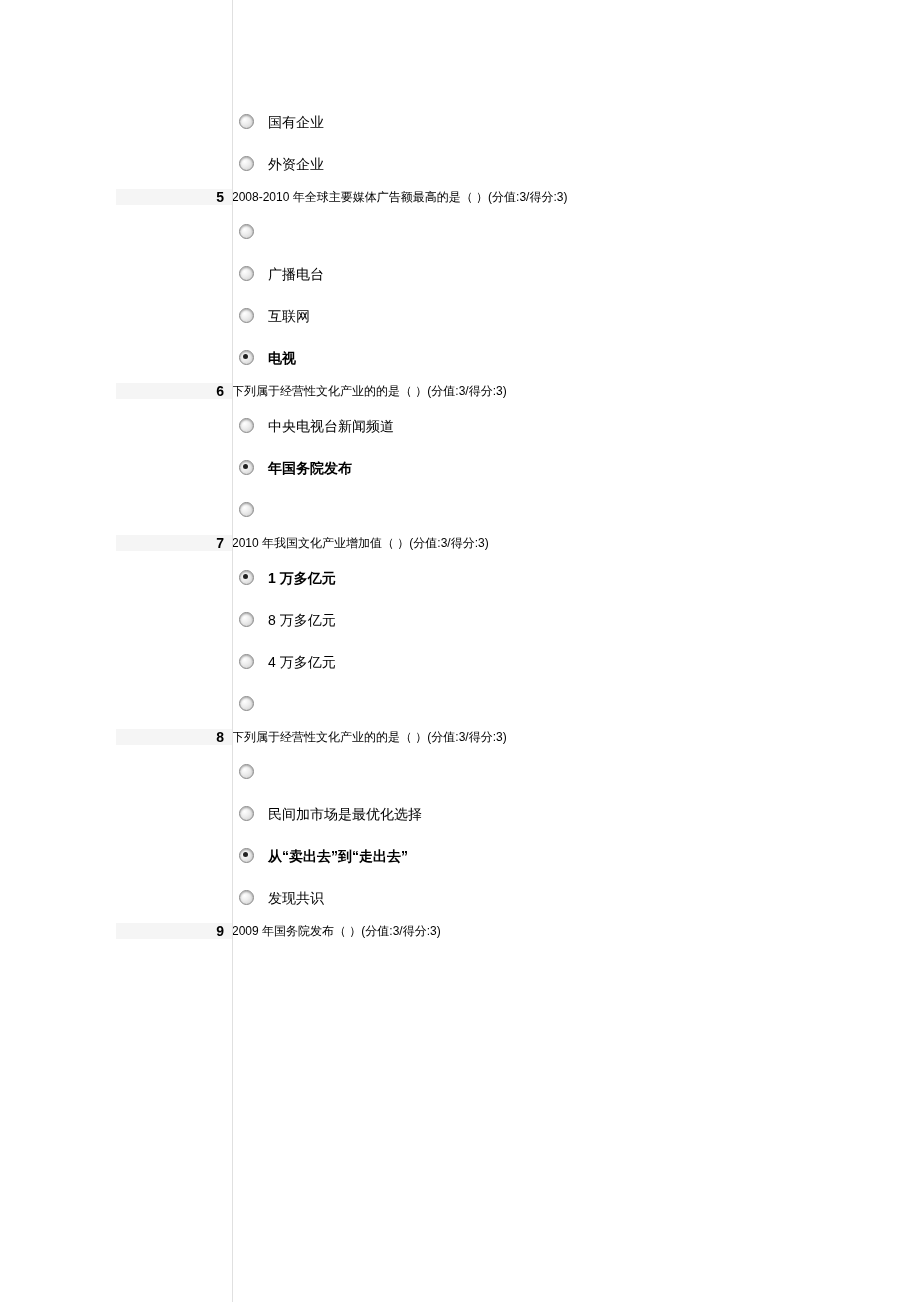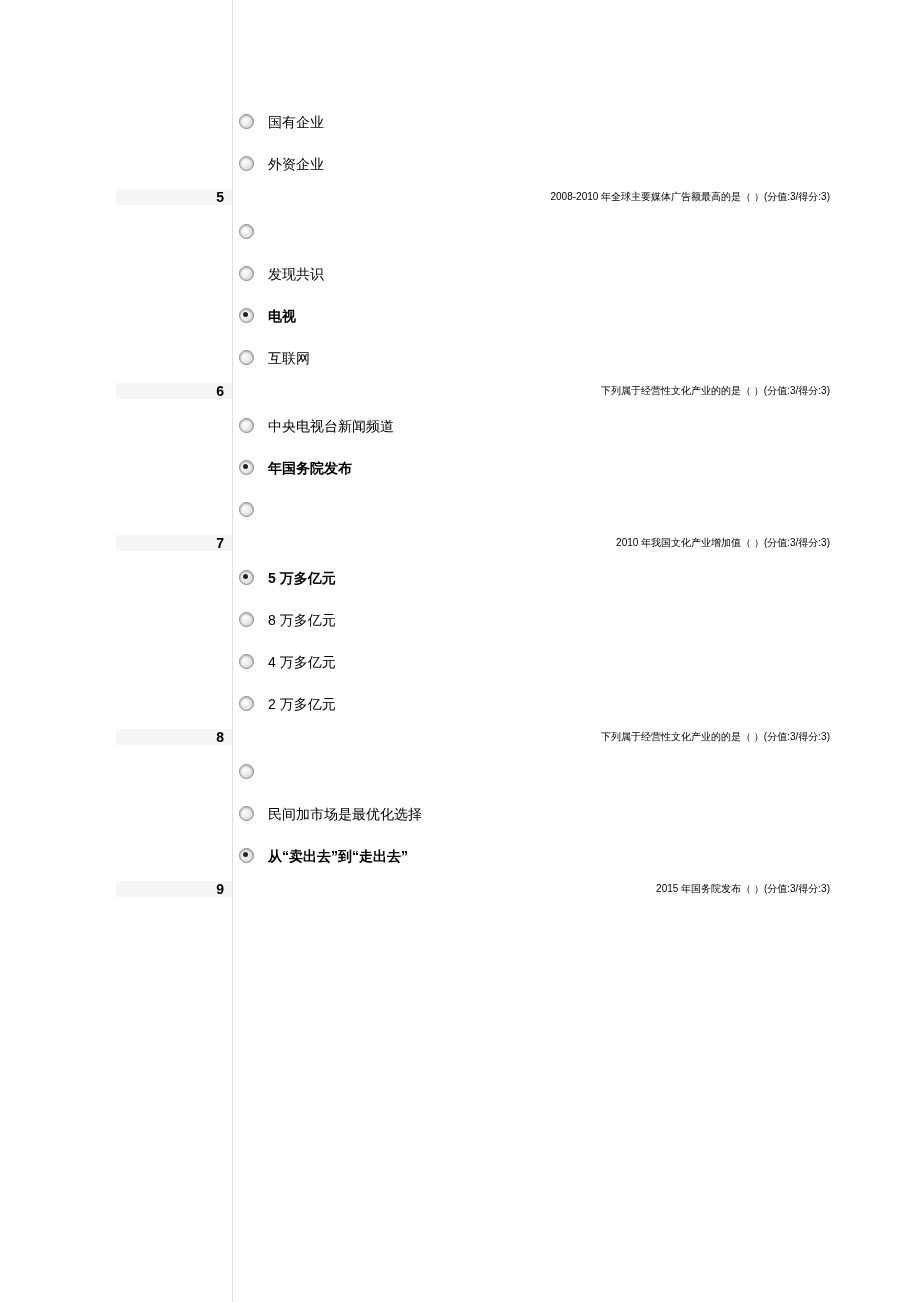--- a/index.html
+++ b/index.html
@@ -61,22 +61,21 @@
     width: 116px;
     text-align: right;
     padding-right: 8px;
     box-sizing: border-box;
     font-weight: bold;
     font-size: 14px;
     background: linear-gradient(to right, #f5f5f5 0%, #f5f5f5 100%);
   }
   .qtext {
     flex: 1;
-    font-size: 10px;
-    text-align: right;
+    font-size: 12px;
   }
   .orow {
     display: flex;
     align-items: center;
     min-height: 42px;
   }
   .ospacer {
     width: 116px;
   }
   .oradio {
@@ -125,35 +124,35 @@
           <div class="ospacer"></div>
           <div class="oradio">
             <span class="radio"></span>
           </div>
         </div>
         <div class="orow">
           <div class="ospacer"></div>
           <div class="oradio">
             <span class="radio"></span>
           </div>
-          <div class="otext">发现共识</div>
+          <div class="otext">广播电台</div>
+        </div>
+        <div class="orow">
+          <div class="ospacer"></div>
+          <div class="oradio">
+            <span class="radio"></span>
+          </div>
+          <div class="otext">互联网</div>
         </div>
         <div class="orow">
           <div class="ospacer"></div>
           <div class="oradio">
             <span class="radio checked"></span>
           </div>
           <div class="otext selected">电视</div>
-        </div>
-        <div class="orow">
-          <div class="ospacer"></div>
-          <div class="oradio">
-            <span class="radio"></span>
-          </div>
-          <div class="otext">互联网</div>
         </div>
         <div class="qrow">
           <div class="qnum">6</div>
           <div class="qtext">下列属于经营性文化产业的的是（ ）(分值:3/得分:3)</div>
         </div>
         <div class="orow">
           <div class="ospacer"></div>
           <div class="oradio">
             <span class="radio"></span>
           </div>
@@ -174,42 +173,41 @@
         </div>
         <div class="qrow">
           <div class="qnum">7</div>
           <div class="qtext">2010 年我国文化产业增加值（ ）(分值:3/得分:3)</div>
         </div>
         <div class="orow">
           <div class="ospacer"></div>
           <div class="oradio">
             <span class="radio checked"></span>
           </div>
-          <div class="otext selected">5 万多亿元</div>
+          <div class="otext selected">1 万多亿元</div>
         </div>
         <div class="orow">
           <div class="ospacer"></div>
           <div class="oradio">
             <span class="radio"></span>
           </div>
           <div class="otext">8 万多亿元</div>
         </div>
         <div class="orow">
           <div class="ospacer"></div>
           <div class="oradio">
             <span class="radio"></span>
           </div>
           <div class="otext">4 万多亿元</div>
         </div>
         <div class="orow">
           <div class="ospacer"></div>
           <div class="oradio">
             <span class="radio"></span>
           </div>
-          <div class="otext">2 万多亿元</div>
         </div>
         <div class="qrow">
           <div class="qnum">8</div>
           <div class="qtext">下列属于经营性文化产业的的是（ ）(分值:3/得分:3)</div>
         </div>
         <div class="orow">
           <div class="ospacer"></div>
           <div class="oradio">
             <span class="radio"></span>
           </div>
@@ -221,19 +219,26 @@
           </div>
           <div class="otext">民间加市场是最优化选择</div>
         </div>
         <div class="orow">
           <div class="ospacer"></div>
           <div class="oradio">
             <span class="radio checked"></span>
           </div>
           <div class="otext selected">从“卖出去”到“走出去”</div>
         </div>
+        <div class="orow">
+          <div class="ospacer"></div>
+          <div class="oradio">
+            <span class="radio"></span>
+          </div>
+          <div class="otext">发现共识</div>
+        </div>
         <div class="qrow">
           <div class="qnum">9</div>
-          <div class="qtext">2015 年国务院发布（ ）(分值:3/得分:3)</div>
+          <div class="qtext">2009 年国务院发布（ ）(分值:3/得分:3)</div>
         </div>
       </div>
   </div>
 </div>
 
 </body></html>

